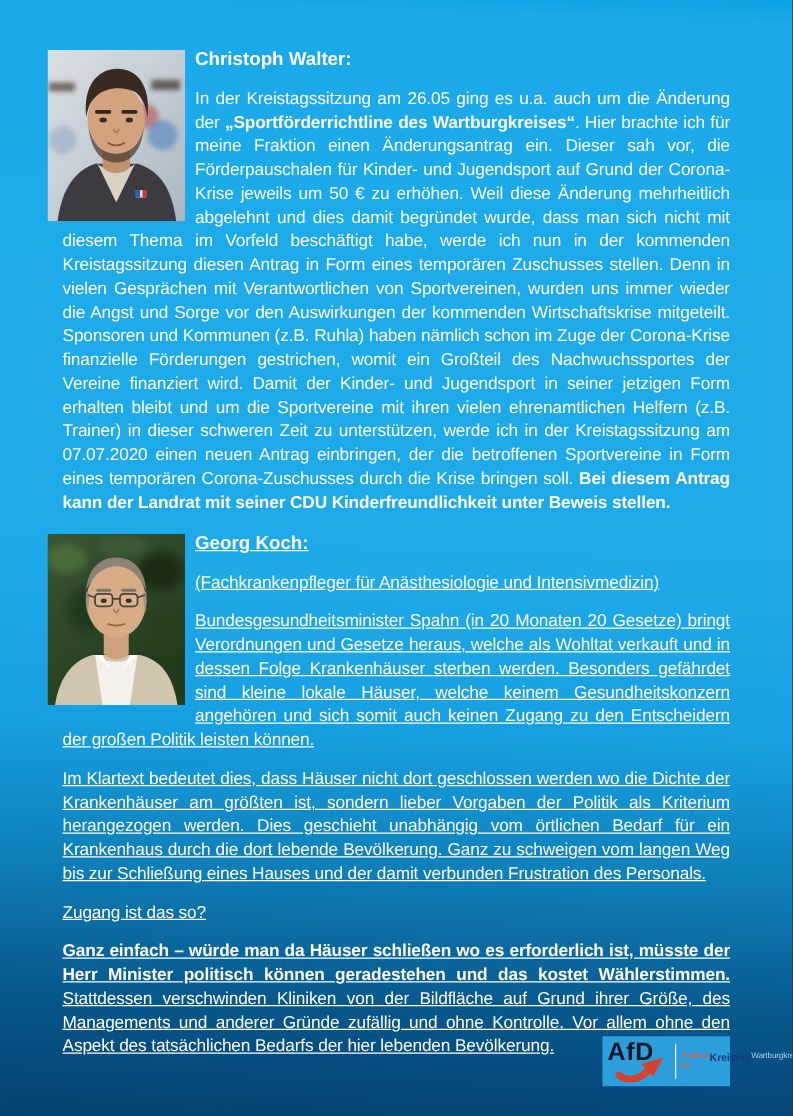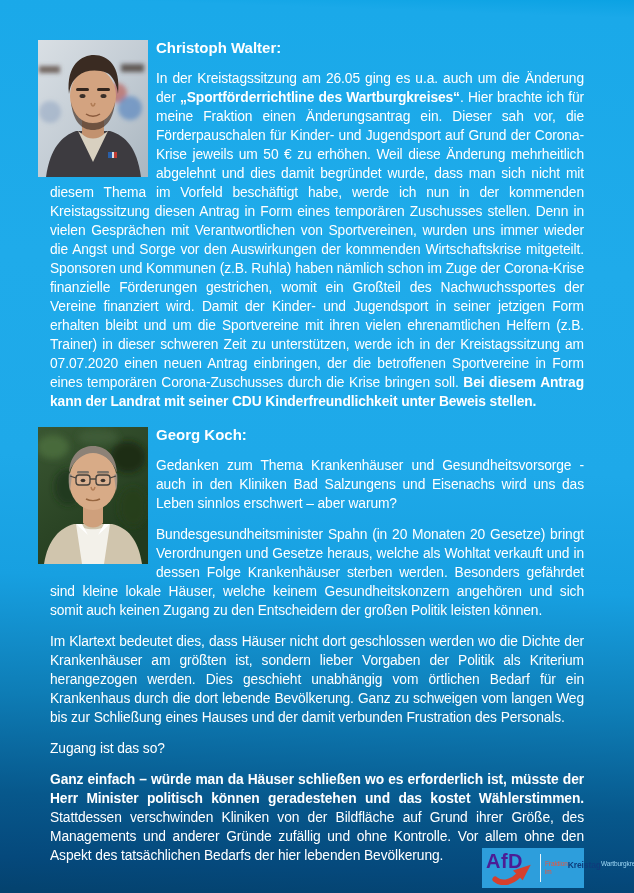--- a/index.html
+++ b/index.html
@@ -5,35 +5,35 @@
   html,body{margin:0;padding:0;background:#333;}
   .page{
     position:relative;width:634px;height:893px;overflow:hidden;
     font-family:"Liberation Sans","DejaVu Sans",sans-serif;color:#ffffff;
     background:linear-gradient(182deg,
       #0ba2e3 0%,#1aa9e9 2%,#1fabea 30%,#1ea9e9 52%,#17a0e1 65%,
       #0e7db6 78%,#07588c 89%,#05497c 96%,#04426e 100%);
   }
   .sec{position:absolute;left:38px;width:558px;}
   .sec1{top:38px;}
-  .sec2{top:425px;}
+  .sec2{top:425px;text-decoration:underline;}
   .photo{float:left;width:110px;height:137px;margin:2px 8px 3px 0;}
   .photo svg{display:block;width:100%;height:100%;}
   .name{margin:0;font-size:15px;font-weight:bold;line-height:19px;}
   .body{margin:12px;font-size:13.8px;line-height:19px;text-align:justify;letter-spacing:-0.1px;}
   .body b{font-weight:bold;}
 
   
   .logo-float{
     float:right;width:102px;height:40px;margin:2px 0 2px 10px;
     background:#2d9edc;display:flex;align-items:center;gap:4px;
     padding:3px 4px;box-sizing:border-box;
   }
   .logo-left{position:relative;width:50px;height:34px;flex:0 0 auto;}
-  .logo-afd{display:block;font-weight:bold;font-size:20px;line-height:20px;color:#4c1d95;letter-spacing:0.5px;}
+  .logo-afd{display:block;font-weight:bold;font-size:20px;line-height:20px;color:#0f172a;letter-spacing:0.5px;}
   .logo-arrow{position:absolute;left:4px;top:13px;width:46px;height:21px;}
   .logo-divider{width:1px;height:28px;background:#eaf5fc;flex:0 0 auto;}
   .logo-right{display:flex;flex-direction:row;}
   .logo-l1{font-size:6.5px;line-height:8px;color:#e8563f;}
   .logo-l2{font-size:8.5px;line-height:10px;font-weight:bold;color:#0e3d7c;}
   .logo-l3{font-size:6.5px;line-height:8px;color:#9ed7f5;}
 </style>
 </head>
 <body>
 
@@ -118,21 +118,21 @@
         <path d="M72 51 L 78 49" stroke="#46423c" stroke-width="1.2"></path>
         <ellipse cx="45" cy="53.5" rx="2.4" ry="1.8" fill="#3c332c"></ellipse>
         <ellipse cx="65" cy="53.5" rx="2.4" ry="1.8" fill="#3c332c"></ellipse>
         <rect x="39" y="44" width="12" height="2.4" rx="1.2" fill="#7e7367"></rect>
         <rect x="59" y="44" width="12" height="2.4" rx="1.2" fill="#7e7367"></rect>
         <path d="M53 60 C 54 64 56 64 57 60" stroke="#b07c55" stroke-width="1.4" fill="none"></path>
         <path d="M48 72 C 52 74 58 74 62 72" stroke="#96653f" stroke-width="1.5" fill="none"></path>
       </svg>
     </div>
     <h2 class="name">Georg Koch:</h2>
-    <p class="body">Gedanken zum Thema Krankenhäuser und Gesundheitsvorsorge - auch in den Kliniken Bad Salzungens und Eisenachs wird uns das Leben sinnlos erschwert – aber warum?</p>
+    <p class="body">(Fachkrankenpfleger für Anästhesiologie und Intensivmedizin)</p>
     <p class="body">Bundesgesundheitsminister Spahn (in 20 Monaten 20 Gesetze) bringt Verordnungen und Gesetze heraus, welche als Wohltat verkauft und in dessen Folge Krankenhäuser sterben werden. Besonders gefährdet sind kleine lokale Häuser, welche keinem Gesundheitskonzern angehören und sich somit auch keinen Zugang zu den Entscheidern der großen Politik leisten können.</p>
     <p class="body">Im Klartext bedeutet dies, dass Häuser nicht dort geschlossen werden wo die Dichte der Krankenhäuser am größten ist, sondern lieber Vorgaben der Politik als Kriterium herangezogen werden. Dies geschieht unabhängig vom örtlichen Bedarf für ein Krankenhaus durch die dort lebende Bevölkerung. Ganz zu schweigen vom langen Weg bis zur Schließung eines Hauses und der damit verbunden Frustration des Personals.</p>
     <p class="body">Zugang ist das so?</p>
     <p class="body"><b>Ganz einfach – würde man da Häuser schließen wo es erforderlich ist, müsste der Herr Minister politisch können geradestehen und das kostet Wählerstimmen.</b><span> Stattdessen verschwinden Kliniken von der Bildfläche auf Grund ihrer Größe, des Managements und anderer Gründe zufällig und ohne Kontrolle. Vor allem ohne </span><span class="logo-float">
           <span class="logo-left">
             <span class="logo-afd">AfD</span>
             <svg class="logo-arrow" viewBox="0 0 50 26">
               <path d="M3 19 C 10 25 22 24 32 14" stroke="#d6402e" stroke-width="7" fill="none" stroke-linecap="round"></path>
               <path d="M25 8 L47 1 L37 20 Z" fill="#d6402e"></path>
             </svg>

